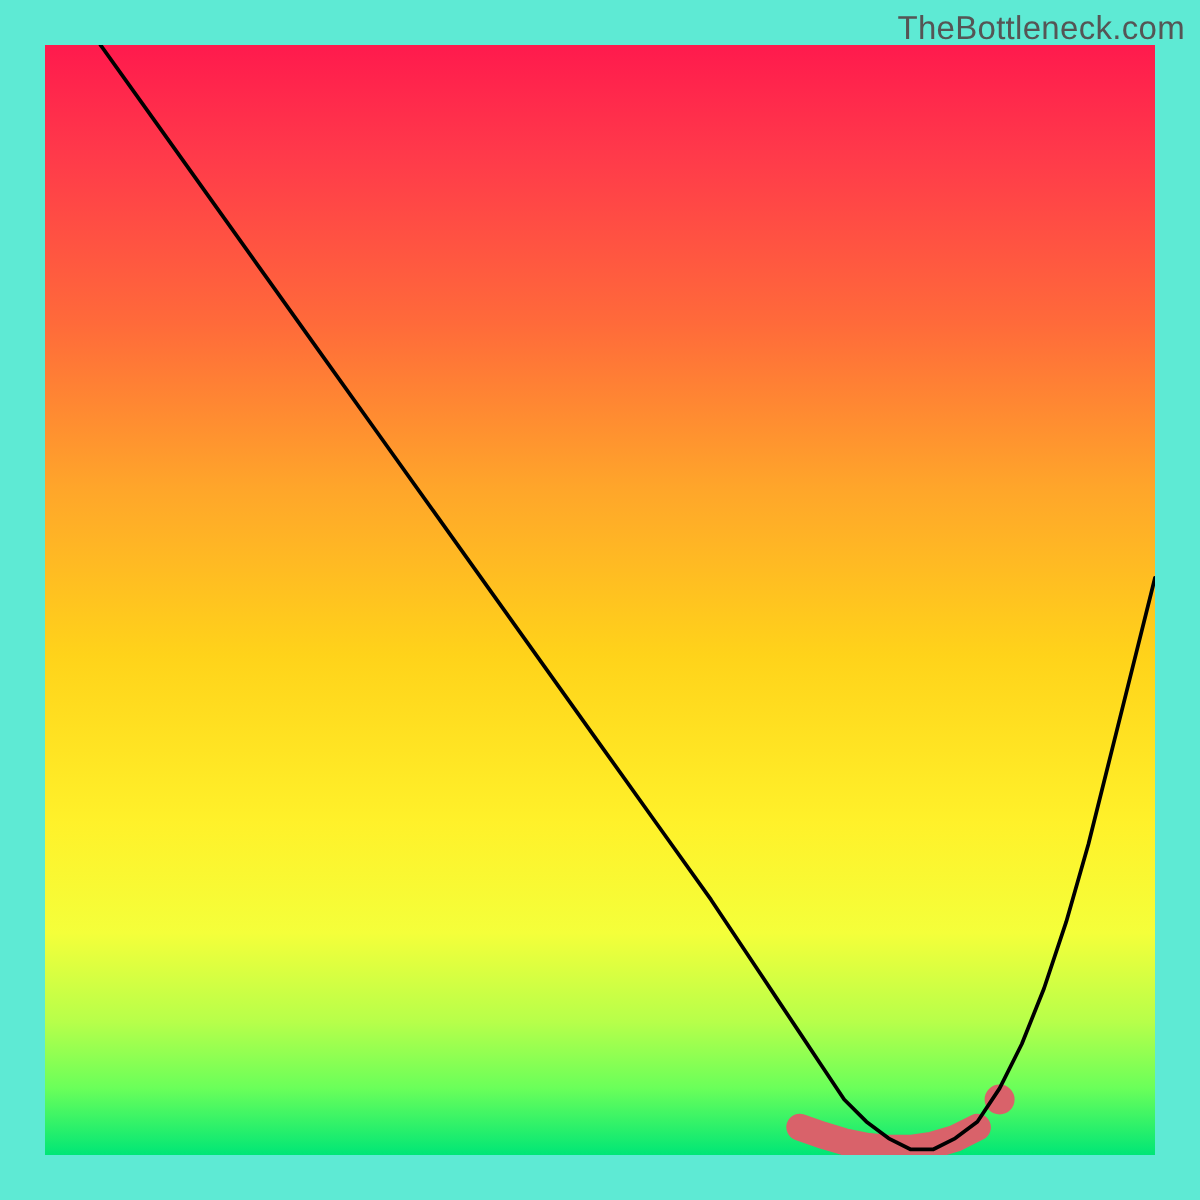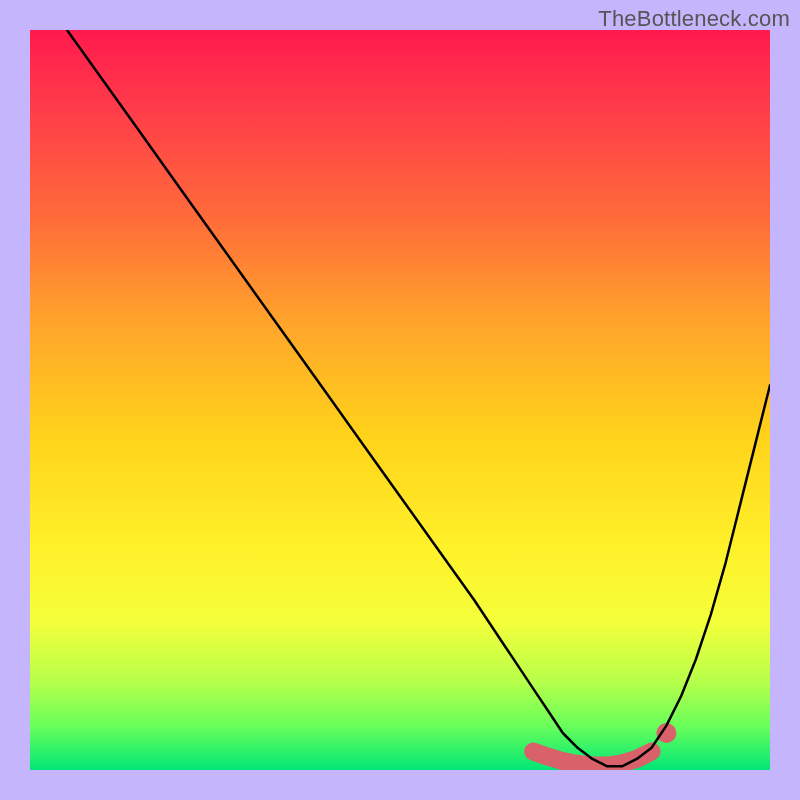--- a/index.html
+++ b/index.html
@@ -8,21 +8,21 @@
     width: 800px;
     height: 800px;
     overflow: hidden;
     background: #000;
     font-family: Arial, Helvetica, sans-serif;
   }
   .frame {
     position: relative;
     width: 800px;
     height: 800px;
-    background: #c4b5fd;
+    background: #5eead4;
   }
   .plot-area {
     position: absolute;
     left: 30px;
     top: 30px;
     width: 740px;
     height: 740px;
     
     background: linear-gradient(to bottom,
       #ff1a4d 0%,

